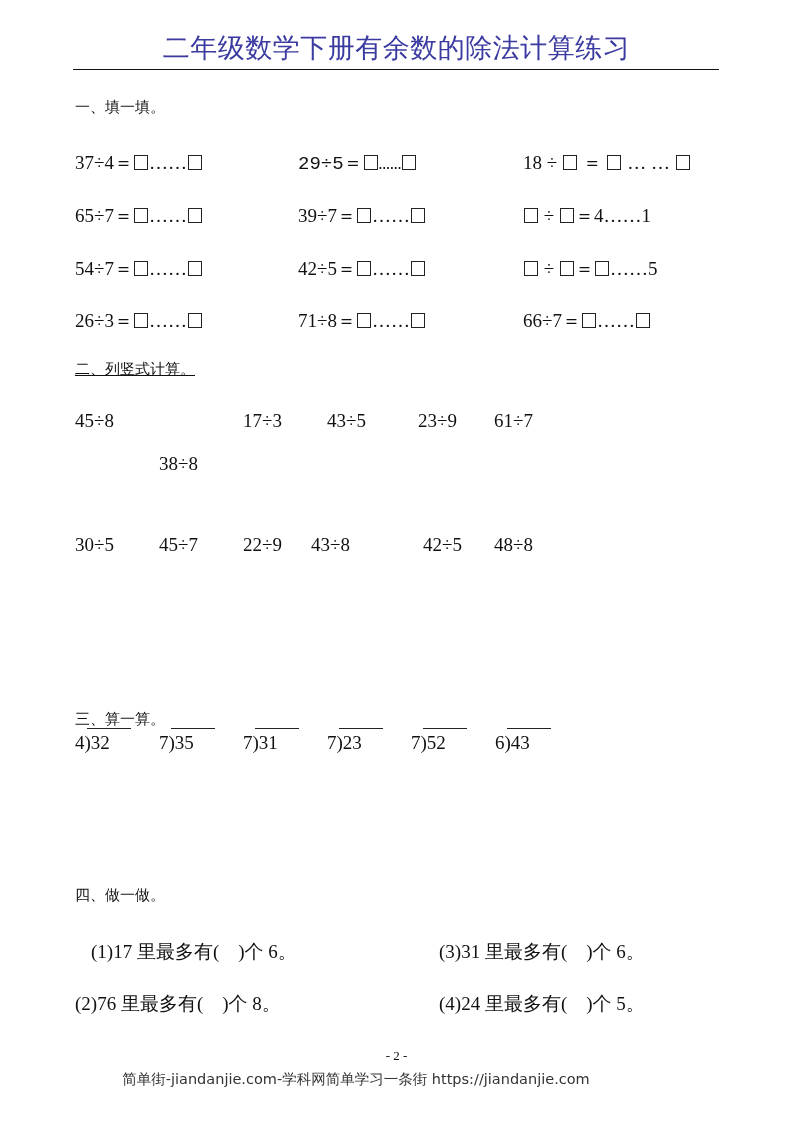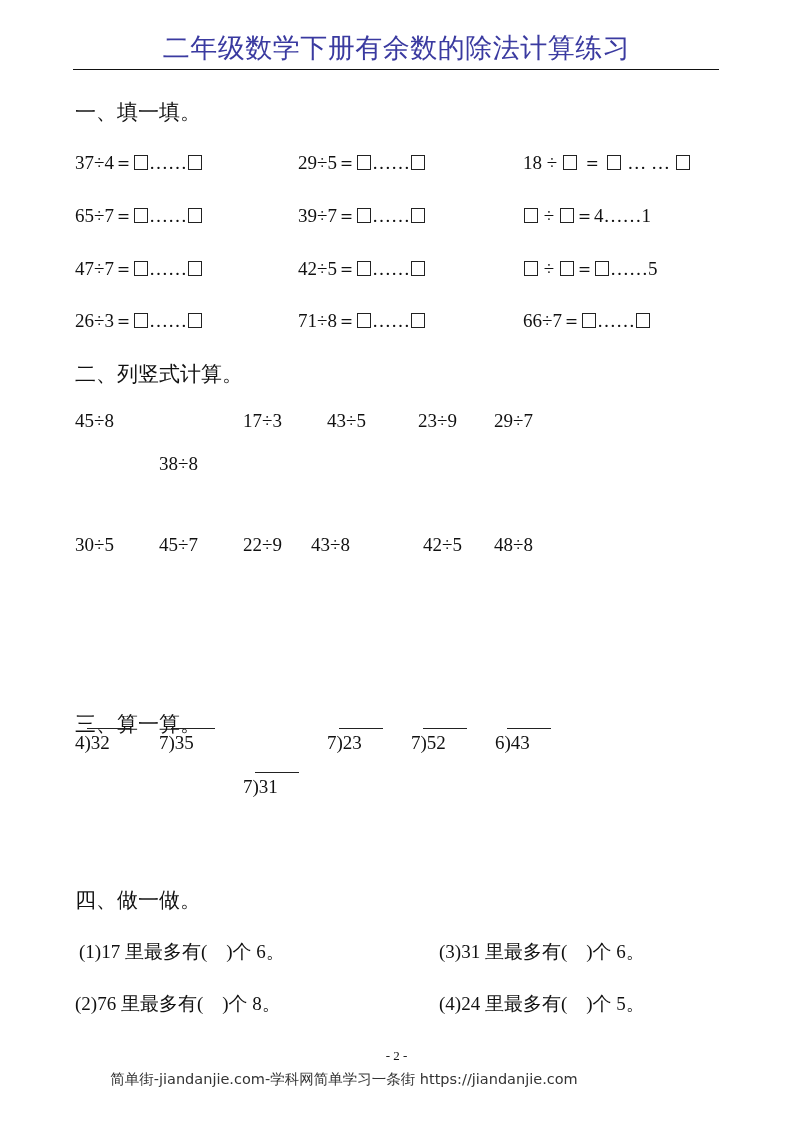--- a/index.html
+++ b/index.html
@@ -2,96 +2,96 @@
 <html><head>
 <meta charset="utf-8">
 <style>
   html, body { margin:0; padding:0; background:#ffffff; }
   body { width:793px; height:1122px; position:relative; overflow:hidden;
          font-family:"Liberation Serif","DejaVu Serif",serif; color:#111; }
   .title { position:absolute; left:0; width:793px; top:30px; text-align:center;
            font-size:27px; color:#3a3aa0; letter-spacing:0.5px; }
   .rule { position:absolute; left:73px; width:646px; top:69px; height:0;
           border-top:1.5px solid #111; }
-  .sec { position:absolute; left:75px; font-size:21px; }
+  .sec { position:absolute; left:75px; font-size:15px; }
   .row { position:absolute; left:75px; font-size:19px; white-space:nowrap; }
   .cell { position:absolute; white-space:nowrap; }
   .box { display:inline-block; width:14px; height:15px; border:1.3px solid #222;
          vertical-align:-1px; margin:0 1px; box-sizing:border-box; }
   .ldiv { position:absolute; font-size:19px; white-space:nowrap; }
   .ldiv .bar { position:absolute; left:12px; top:-4px; width:44px;
                border-top:1.5px solid #222; }
   .footer-page { position:absolute; top:1048px; left:0; width:793px; text-align:center;
                  font-size:13px; }
-  .footer-site { position:absolute; top:1070px; left:0; width:688px; text-align:center;
+  .footer-site { position:absolute; top:1070px; left:12px; width:688px; text-align:center;
                  font-family:"DejaVu Sans",sans-serif; font-size:14.5px; color:#333; }
 </style>
 </head>
 <body>
 
 <div class="title">二年级数学下册有余数的除法计算练习</div>
 <div class="rule"></div>
 
 <div class="sec" style="top:98px;">一、填一填。</div>
 
 <div class="row" style="top:150px;">
   <span class="cell" style="left:0;"><span>37÷4＝</span><span class="box"></span><span>……</span><span class="box"></span></span>
-  <span class="cell" style="left:223px;"><span>29÷5＝</span><span class="box"></span><span>……</span><span class="box"></span></span>
+  <span class="cell" style="left:223px;font-family:Liberation Mono, monospace;"><span>29÷5＝</span><span class="box"></span><span>……</span><span class="box"></span></span>
   <span class="cell" style="left:448px;"><span>18 ÷ </span><span class="box"></span><span> ＝ </span><span class="box"></span><span> … … </span><span class="box"></span></span>
 </div>
 
 <div class="row" style="top:203px;">
   <span class="cell" style="left:0;"><span>65÷7＝</span><span class="box"></span><span>……</span><span class="box"></span></span>
   <span class="cell" style="left:223px;"><span>39÷7＝</span><span class="box"></span><span>……</span><span class="box"></span></span>
   <span class="cell" style="left:448px;"><span class="box"></span><span> ÷ </span><span class="box"></span><span>＝4……1</span></span>
 </div>
 
 <div class="row" style="top:256px;">
-  <span class="cell" style="left:0;"><span>47÷7＝</span><span class="box"></span><span>……</span><span class="box"></span></span>
+  <span class="cell" style="left:0;"><span>54÷7＝</span><span class="box"></span><span>……</span><span class="box"></span></span>
   <span class="cell" style="left:223px;"><span>42÷5＝</span><span class="box"></span><span>……</span><span class="box"></span></span>
   <span class="cell" style="left:448px;"><span class="box"></span><span> ÷ </span><span class="box"></span><span>＝</span><span class="box"></span><span>……5</span></span>
 </div>
 
 <div class="row" style="top:308px;">
   <span class="cell" style="left:0;"><span>26÷3＝</span><span class="box"></span><span>……</span><span class="box"></span></span>
   <span class="cell" style="left:223px;"><span>71÷8＝</span><span class="box"></span><span>……</span><span class="box"></span></span>
   <span class="cell" style="left:448px;"><span>66÷7＝</span><span class="box"></span><span>……</span><span class="box"></span></span>
 </div>
 
-<div class="sec" style="top:360px;">二、列竖式计算。</div>
+<div class="sec" style="top:360px;text-decoration:underline;">二、列竖式计算。</div>
 <div class="row" style="top:410px;">
   <span class="cell" style="left:0;">45÷8</span>
   <span class="cell" style="left:84px;margin-top:43px;">38÷8</span>
   <span class="cell" style="left:168px;">17÷3</span>
   <span class="cell" style="left:252px;">43÷5</span>
   <span class="cell" style="left:335px;margin-left:8px;">23÷9</span>
-  <span class="cell" style="left:419px;">29÷7</span>
+  <span class="cell" style="left:419px;">61÷7</span>
 </div>
 <div class="row" style="top:534px;">
   <span class="cell" style="left:0;">30÷5</span>
   <span class="cell" style="left:84px;">45÷7</span>
   <span class="cell" style="left:168px;">22÷9</span>
   <span class="cell" style="left:236px;">43÷8</span>
   <span class="cell" style="left:335px;margin-left:13px;">42÷5</span>
   <span class="cell" style="left:419px;">48÷8</span>
 </div>
 
 <div class="sec" style="top:710px;">三、算一算。</div>
 <div class="row" style="top:732px;">
   <span class="ldiv" style="left:0;"><span class="bar"></span><span>4</span>)<span>32</span></span>
   <span class="ldiv" style="left:84px;"><span class="bar"></span><span>7</span>)<span>35</span></span>
-  <span class="ldiv" style="left:168px;margin-top:44px;"><span class="bar"></span><span>7</span>)<span>31</span></span>
+  <span class="ldiv" style="left:168px;"><span class="bar"></span><span>7</span>)<span>31</span></span>
   <span class="ldiv" style="left:252px;"><span class="bar"></span><span>7</span>)<span>23</span></span>
   <span class="ldiv" style="left:336px;"><span class="bar"></span><span>7</span>)<span>52</span></span>
   <span class="ldiv" style="left:420px;"><span class="bar"></span><span>6</span>)<span>43</span></span>
 </div>
 
 <div class="sec" style="top:886px;">四、做一做。</div>
 <div class="row" style="top:939px;">
-  <span class="cell" style="left:4px;white-space:pre;">(1)17 里最多有(    )个 6。</span>
+  <span class="cell" style="left:16px;white-space:pre;">(1)17 里最多有(    )个 6。</span>
   <span class="cell" style="left:364px;white-space:pre;">(3)31 里最多有(    )个 6。</span>
 </div>
 <div class="row" style="top:991px;">
   <span class="cell" style="left:0;white-space:pre;">(2)76 里最多有(    )个 8。</span>
   <span class="cell" style="left:364px;white-space:pre;">(4)24 里最多有(    )个 5。</span>
 </div>
 
 <div class="footer-page">- 2 -</div>
 <div class="footer-site">简单街-jiandanjie.com-学科网简单学习一条街 https://jiandanjie.com</div>
 

